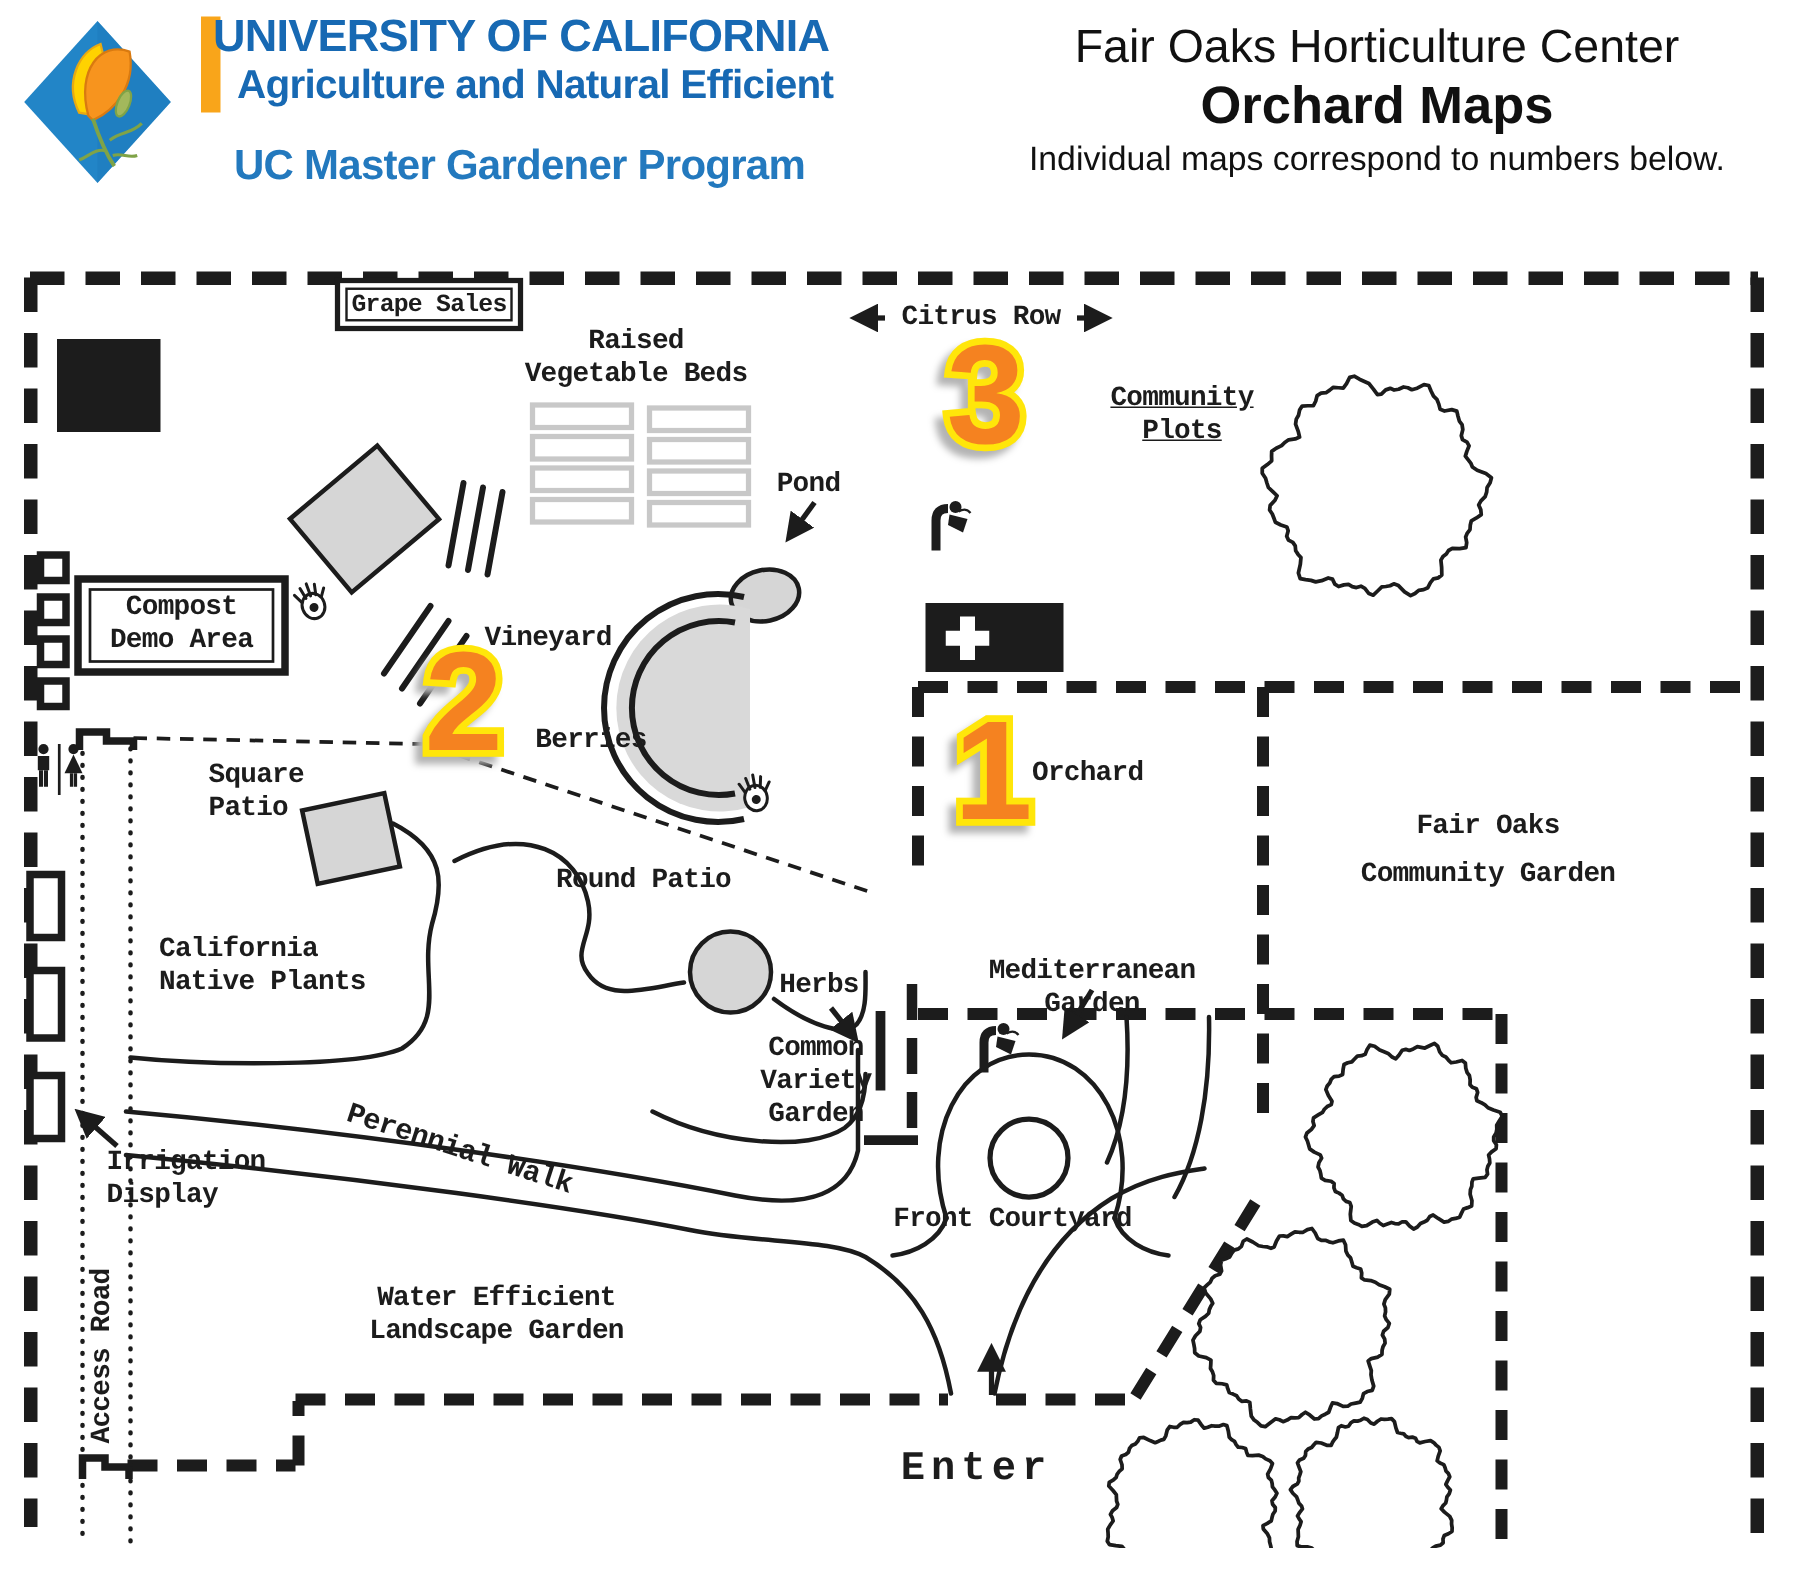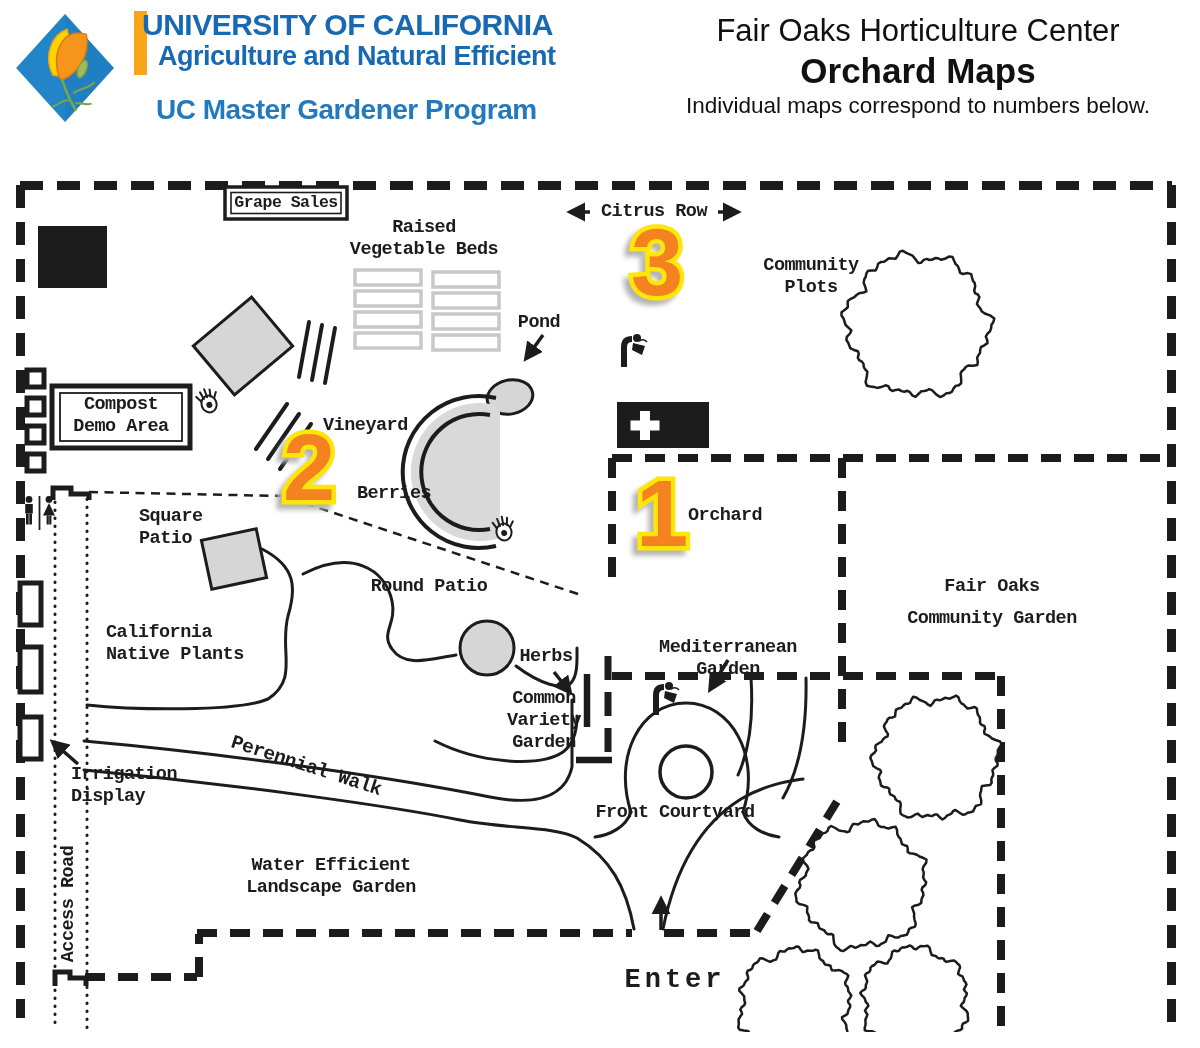--- a/index.html
+++ b/index.html
@@ -16,21 +16,21 @@
   .t2{font-size:35px;font-weight:700;line-height:1.15;}
   .t3{font-size:22.5px;line-height:1.3;}
   
   .mapsvg{position:absolute;left:0;top:0;width:1200px;height:1048px;}
   .lbl{position:absolute;font-family:"Liberation Mono",monospace;font-weight:700;
        font-size:18.5px;color:#1c1c1c;line-height:1.2;letter-spacing:-0.5px;
        white-space:pre-line;text-align:left;}
   .ctr{transform:translateX(-50%);text-align:center;}
   .wide{line-height:1.75;}
   .sm{font-size:16.5px;}
-  .enter{font-size:27px;letter-spacing:4px;margin-left:24px;}
+  .enter{font-size:27px;letter-spacing:4px;}
   .rotpw{transform:translate(-50%,-50%) rotate(18deg);white-space:nowrap;font-size:19.5px;}
   .rotar{transform:translate(-50%,-50%) rotate(-90deg);white-space:nowrap;}
   
   .bdash{stroke:#1c1c1c;stroke-width:9;stroke-dasharray:23 14;fill:none;}
   .idash{stroke:#1c1c1c;stroke-width:8;stroke-dasharray:20 13;fill:none;}
   .tdash{stroke:#1c1c1c;stroke-width:2.5;stroke-dasharray:9 6.5;fill:none;}
   .dots{stroke:#1c1c1c;stroke-width:3;stroke-dasharray:0.5 7.5;stroke-linecap:round;fill:none;}
   .solid3{stroke:#1c1c1c;stroke-width:3;fill:none;stroke-linecap:round;}
   .wall{stroke:#1c1c1c;stroke-width:6.5;fill:none;}
   .walld{stroke:#1c1c1c;stroke-width:7;stroke-dasharray:24 12;fill:none;}
@@ -227,40 +227,40 @@
 
     <text class="num" x="636" y="546">1</text>
     <text class="num" x="283" y="500">2</text>
     <text class="num" x="631" y="295">3</text>
   </svg>
 
   <div class="lbl ctr sm" style="left:286px;top:193px;">Grape Sales</div>
   <div class="lbl ctr" style="left:424px;top:217px;">Raised
 Vegetable Beds</div>
   <div class="lbl ctr" style="left:654px;top:201px;text-align:right;">Citrus Row</div>
-  <div class="lbl ctr" style="left:811px;top:255px;">Community
+  <div class="lbl ctr" style="left:788px;top:255px;text-decoration:underline;">Community
 Plots</div>
   <div class="lbl ctr" style="left:539px;top:312px;">Pond</div>
   <div class="lbl ctr" style="left:121px;top:394px;">Compost
 Demo Area</div>
   <div class="lbl" style="left:323px;top:415px;">Vineyard</div>
   <div class="lbl ctr" style="left:394px;top:483px;">Berries</div>
   <div class="lbl" style="left:139px;top:506px;">Square
 Patio</div>
   <div class="lbl ctr" style="left:429px;top:576px;">Round Patio</div>
   <div class="lbl" style="left:106px;top:622px;">California
 Native Plants</div>
   <div class="lbl ctr" style="left:546px;top:646px;">Herbs</div>
   <div class="lbl ctr" style="left:544px;top:688px;">Common
 Variety
 Garden</div>
   <div class="lbl" style="left:688px;top:505px;">Orchard</div>
   <div class="lbl ctr" style="left:728px;top:637px;">Mediterranean
 Garden</div>
-  <div class="lbl ctr wide" style="left:992px;top:535px;margin-top:36px;">Fair Oaks
+  <div class="lbl ctr wide" style="left:992px;top:535px;">Fair Oaks
 Community Garden</div>
   <div class="lbl ctr" style="left:664px;top:802px;margin-left:11px;">Front Courtyard</div>
   <div class="lbl rotpw" style="left:306px;top:767px;">Perennial Walk</div>
   <div class="lbl" style="left:71px;top:764px;">Irrigation
 Display</div>
   <div class="lbl ctr" style="left:331px;top:855px;">Water Efficient
 Landscape Garden</div>
   <div class="lbl rotar" style="left:69px;top:904px;">Access Road</div>
   <div class="lbl ctr enter" style="left:651px;top:964px;">Enter</div>
 

